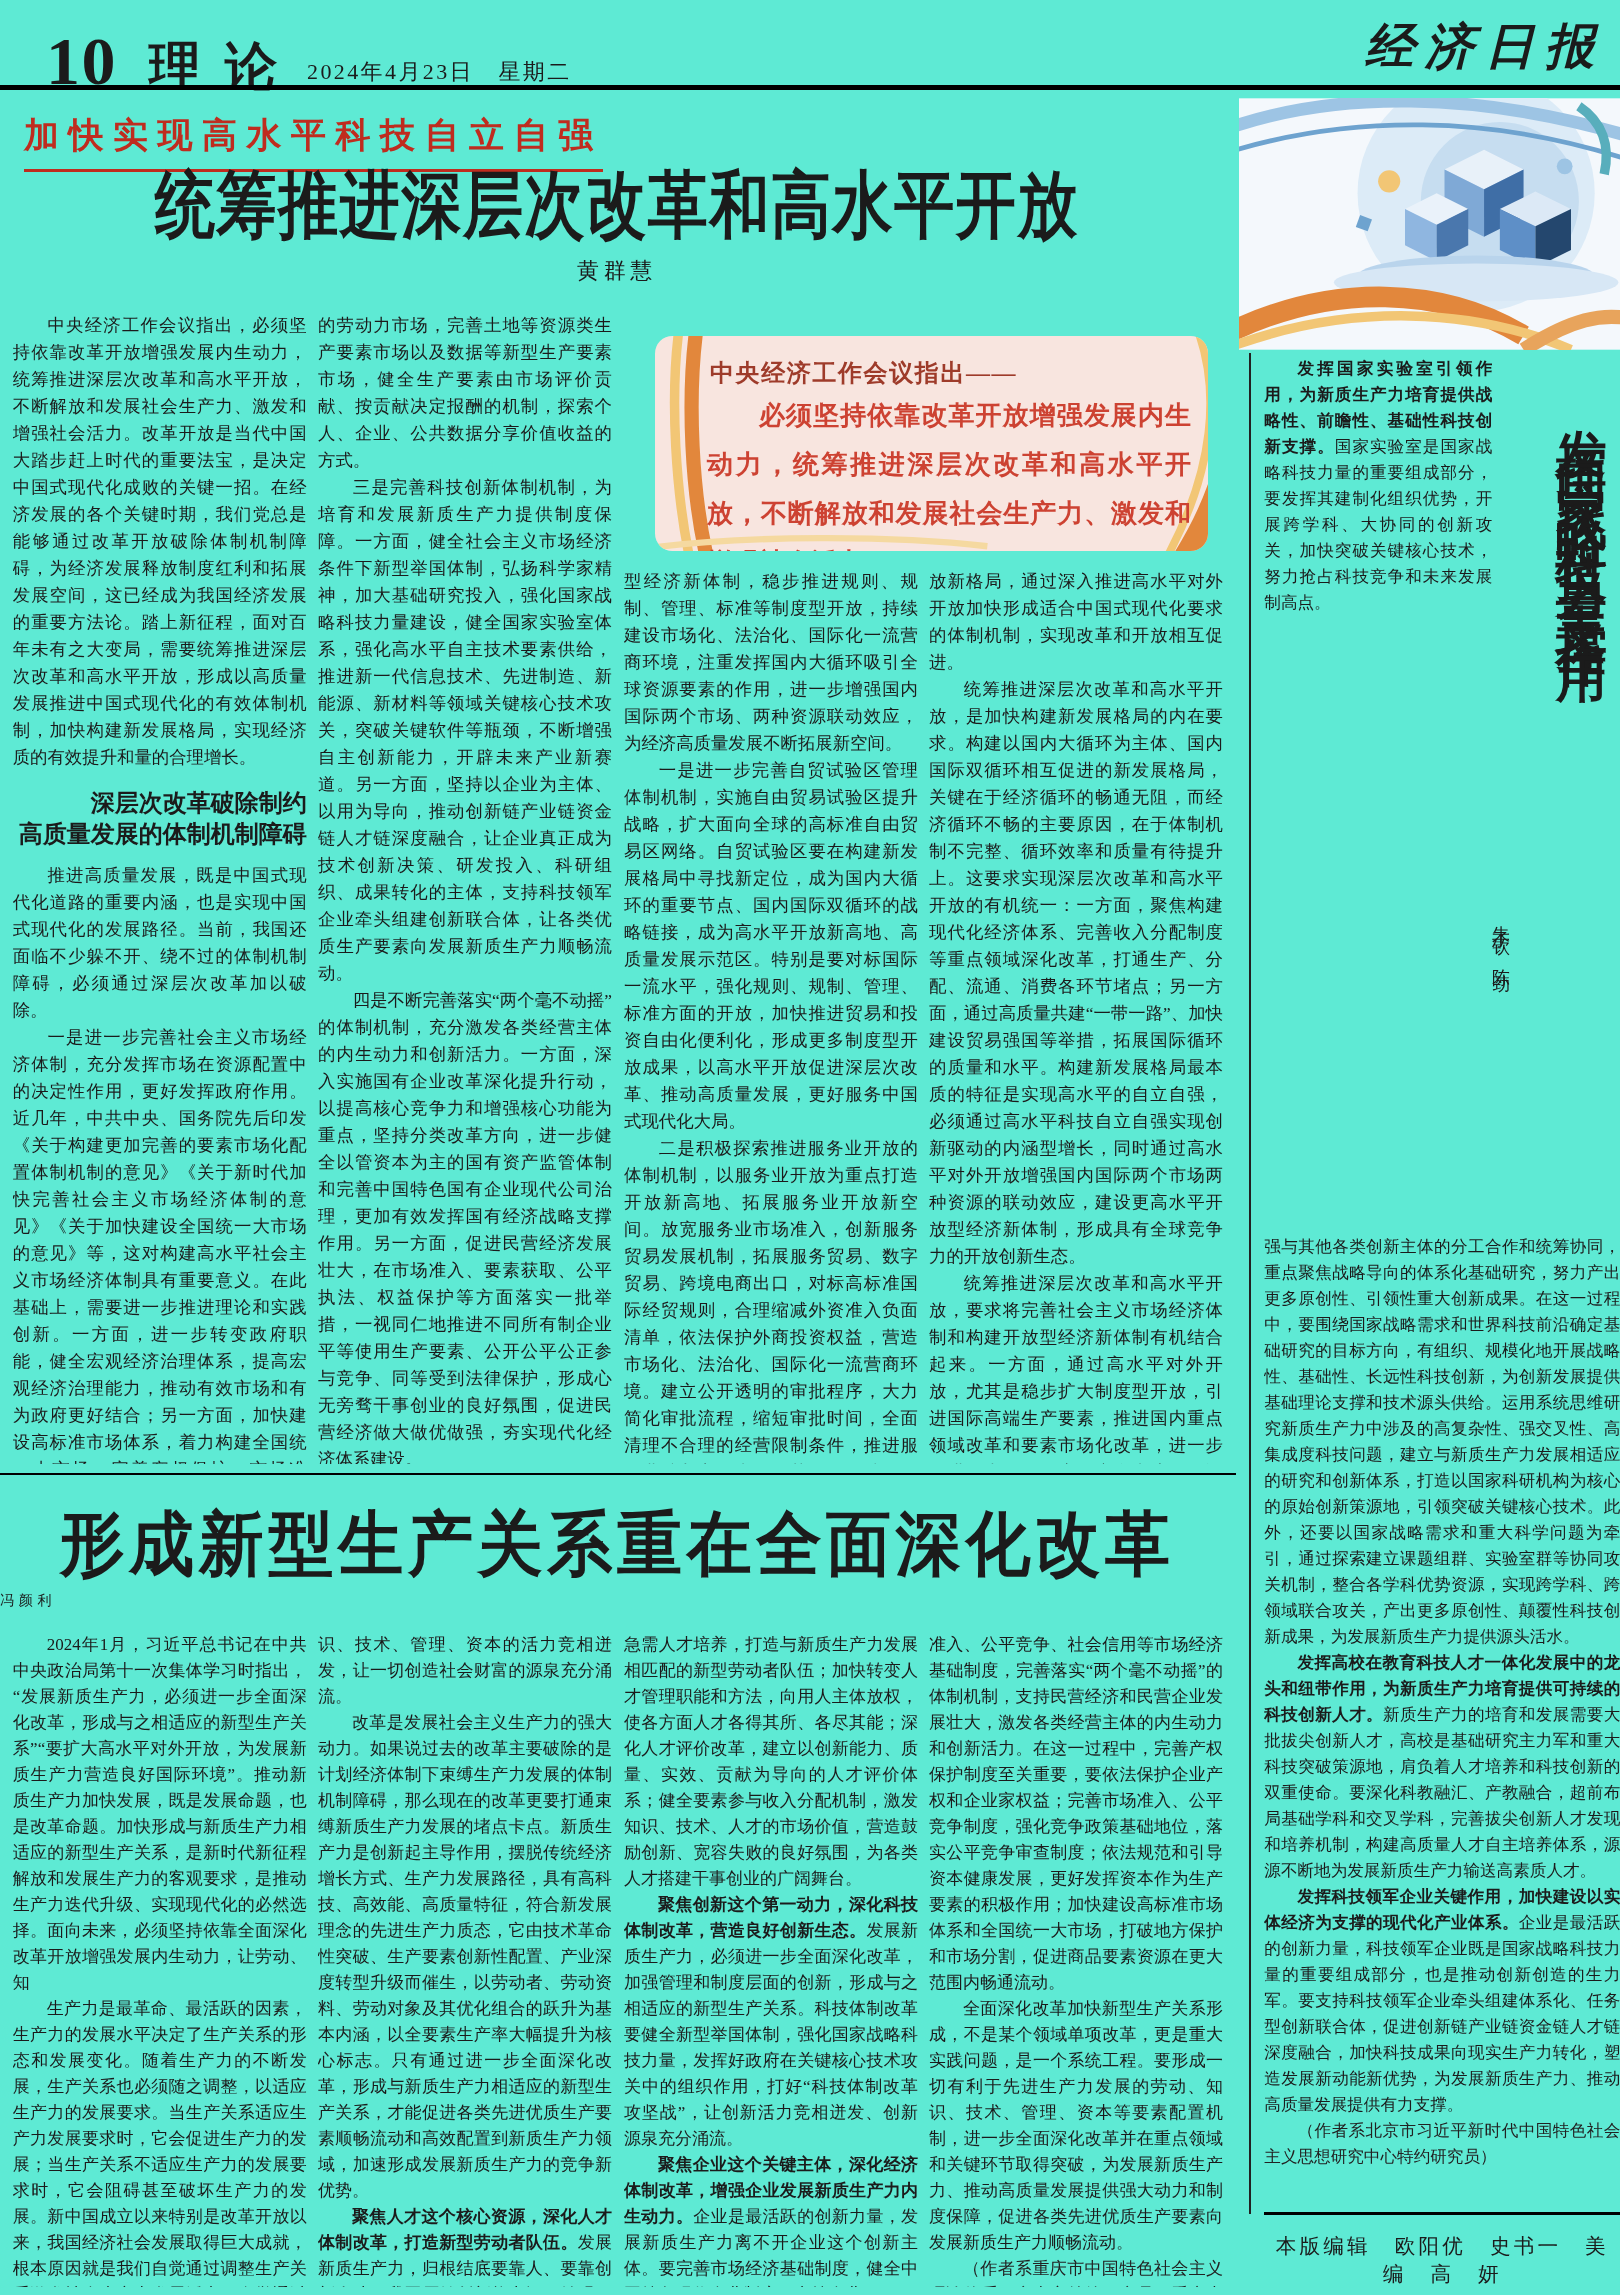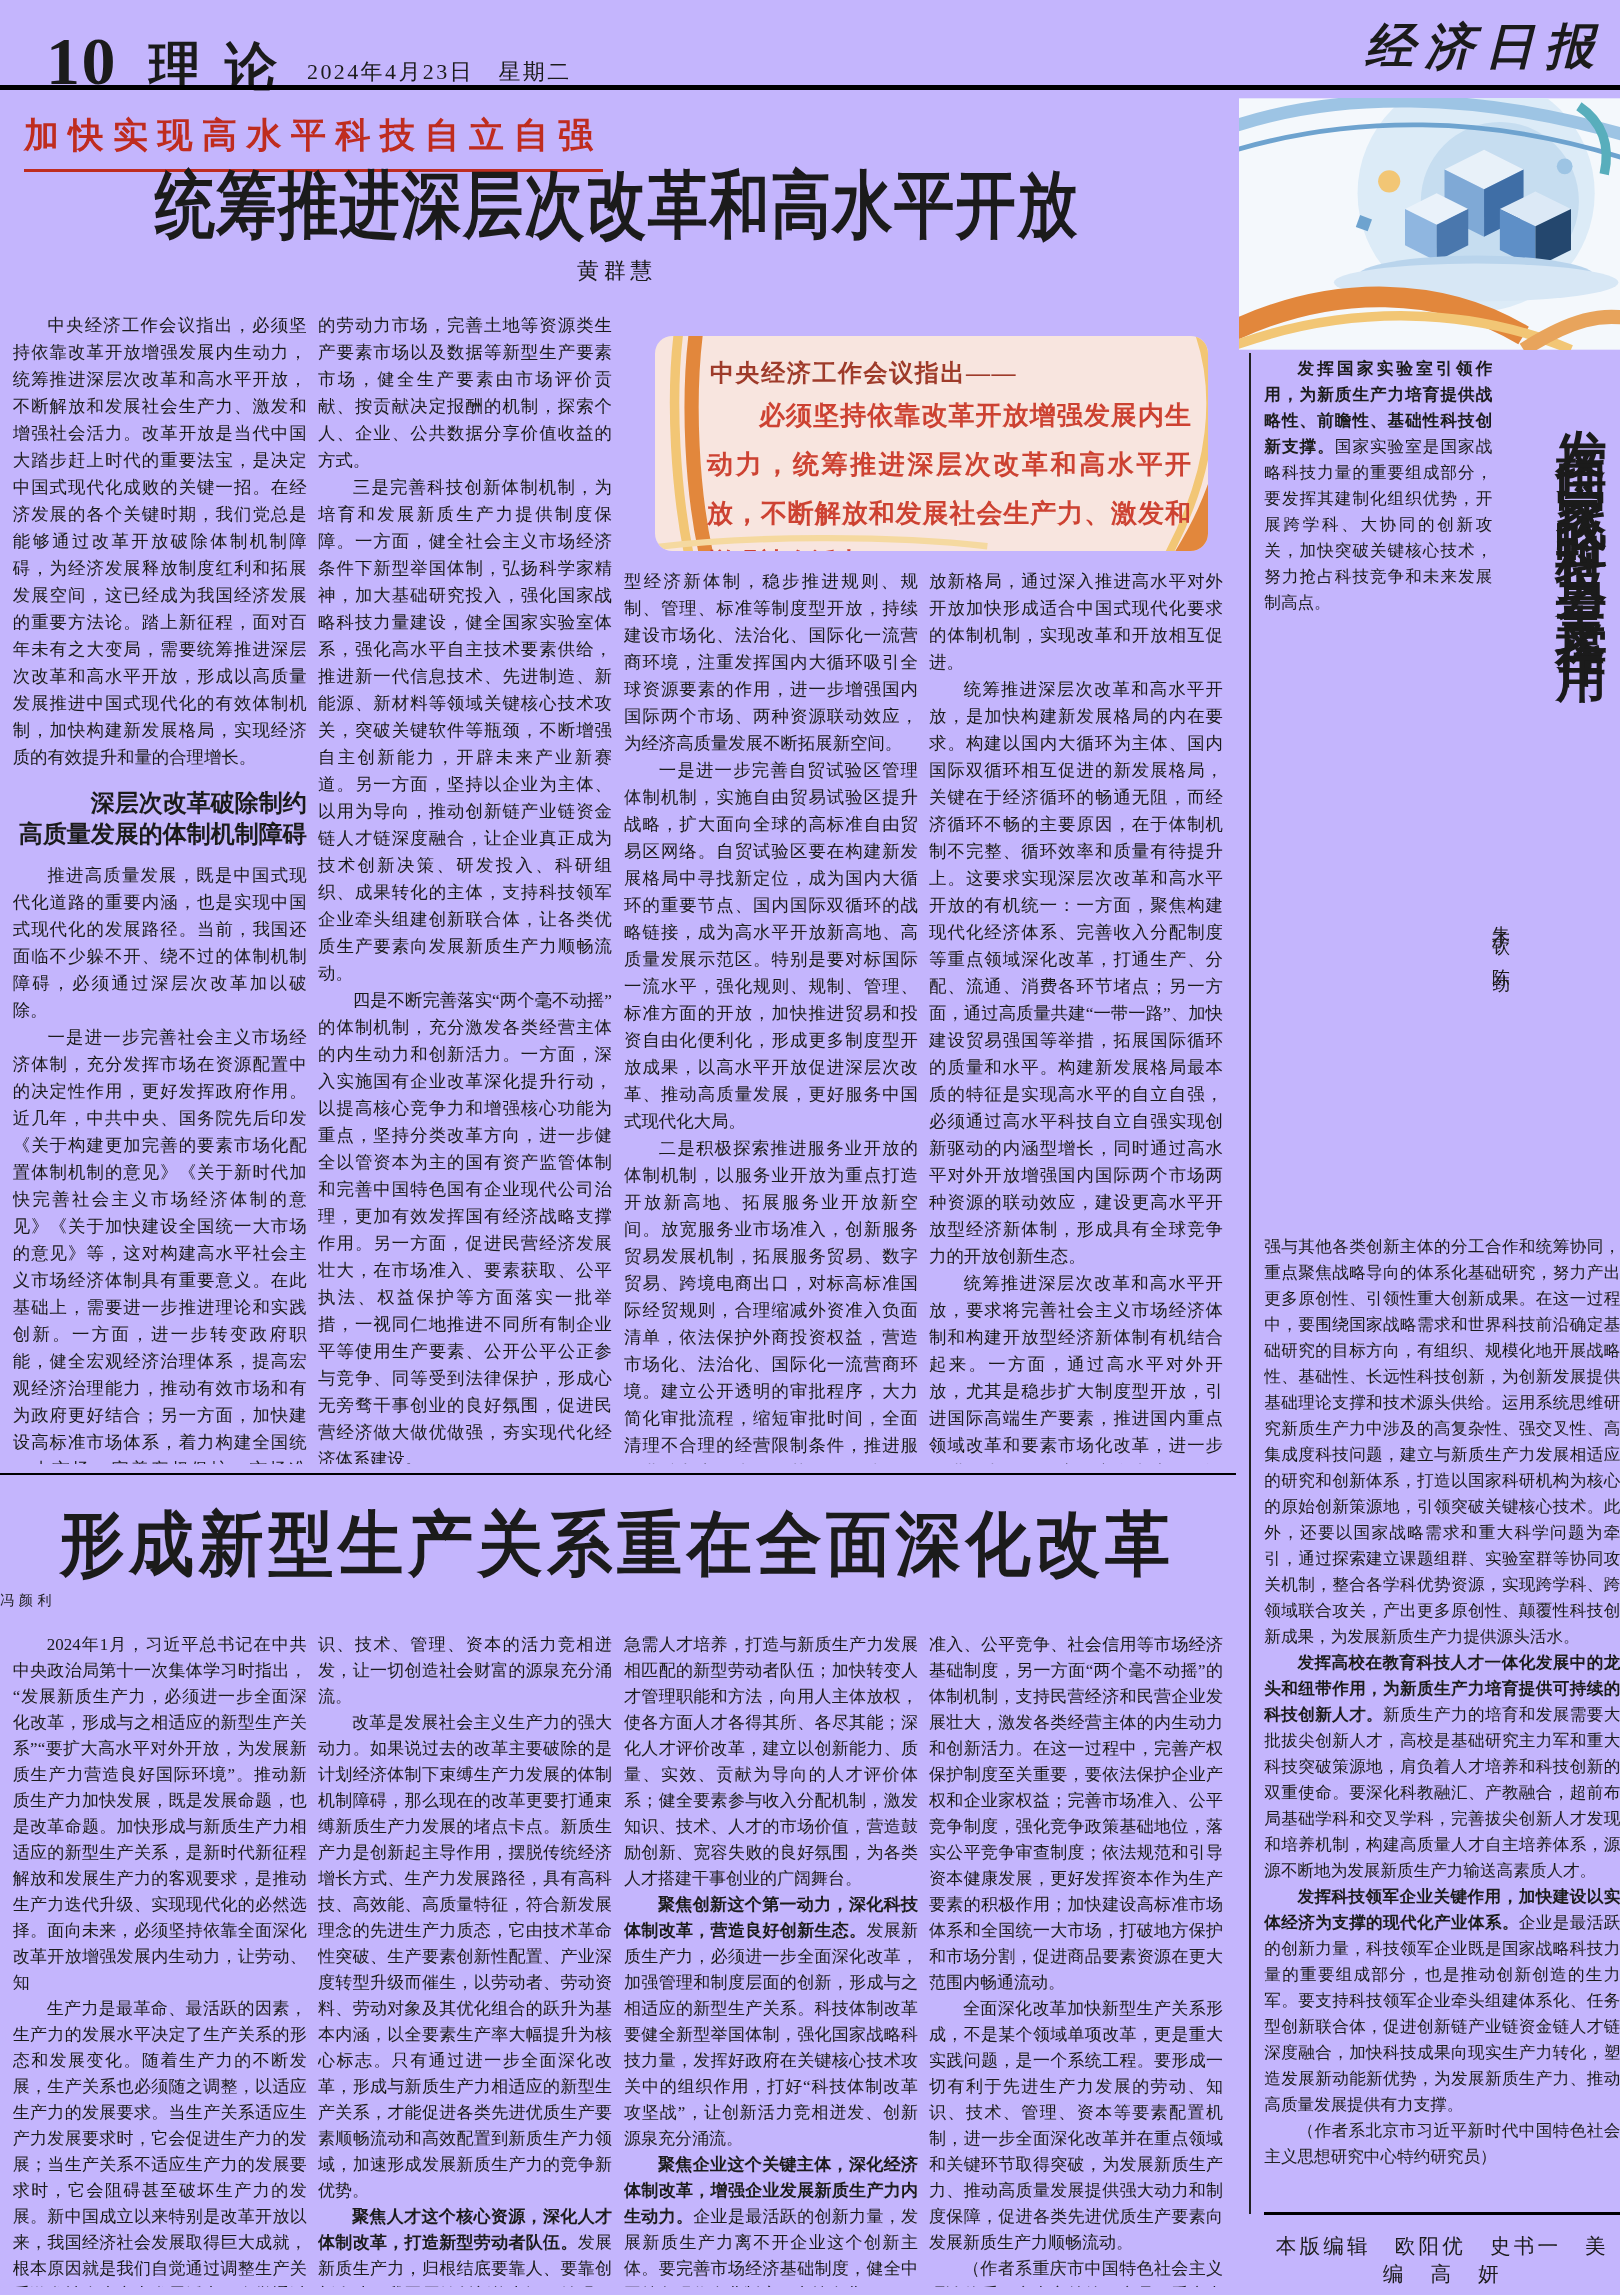--- a/index.html
+++ b/index.html
@@ -1,16 +1,16 @@
 <!DOCTYPE html>
 <html lang="zh" style="font-size:12.7px"><head>
 <meta charset="utf-8">
 <style>
   html,body{margin:0;padding:0;background:#e8e6e0;}
-  #page{position:relative;width:1621px;height:2295px;background:#c4b5fd;overflow:hidden;
+  #page{position:relative;width:1621px;height:2295px;background:#5eead4;overflow:hidden;
         font-family:"Liberation Serif","DejaVu Serif",serif;color:#1b1b1b;}
   
   #page-num{position:absolute;left:46px;top:22px;font-size:68px;font-weight:900;letter-spacing:1.6px;}
   #section-name{position:absolute;left:149px;top:32px;font-size:52px;font-weight:900;letter-spacing:24px;}
   #page-date{position:absolute;left:307px;top:57px;font-size:22px;letter-spacing:2.4px;}
   #masthead{position:absolute;right:16px;top:14.2px;font-size:49px;font-weight:900;font-style:italic;
             letter-spacing:11px;font-family:"DejaVu Serif",serif;}
   #header-rule{position:absolute;left:0;top:85px;width:1621px;height:4.7px;background:#000;}
   
   #kicker{position:absolute;left:24px;top:112px;font-size:35px;font-weight:900;letter-spacing:9.5px;
@@ -187,19 +187,19 @@
       <p class="cont ">识、技术、管理、资本的活力竞相迸发，让一切创造社会财富的源泉充分涌流。</p>
       <p class="">改革是发展社会主义生产力的强大动力。如果说过去的改革主要破除的是计划经济体制下束缚生产力发展的体制机制障碍，那么现在的改革更要打通束缚新质生产力发展的堵点卡点。新质生产力是创新起主导作用，摆脱传统经济增长方式、生产力发展路径，具有高科技、高效能、高质量特征，符合新发展理念的先进生产力质态，它由技术革命性突破、生产要素创新性配置、产业深度转型升级而催生，以劳动者、劳动资料、劳动对象及其优化组合的跃升为基本内涵，以全要素生产率大幅提升为核心标志。只有通过进一步全面深化改革，形成与新质生产力相适应的新型生产关系，才能促进各类先进优质生产要素顺畅流动和高效配置到新质生产力领域，加速形成发展新质生产力的竞争新优势。</p>
       <p class=""><b>聚焦人才这个核心资源，深化人才体制改革，打造新型劳动者队伍。</b>发展新质生产力，归根结底要靠人、要靠创新人才。我国原始创新能力还不够强，人力资本支撑不足，尤其是实现科技创新颠覆性突破的领军型人才高度缺乏。破解这个问题，就要按照发展新</p>
     </div>
   <div id="b-col3" class="col bottom-col">
       <p class="cont ">急需人才培养，打造与新质生产力发展相匹配的新型劳动者队伍；加快转变人才管理职能和方法，向用人主体放权，使各方面人才各得其所、各尽其能；深化人才评价改革，建立以创新能力、质量、实效、贡献为导向的人才评价体系；健全要素参与收入分配机制，激发知识、技术、人才的市场价值，营造鼓励创新、宽容失败的良好氛围，为各类人才搭建干事创业的广阔舞台。</p>
       <p class=""><b>聚焦创新这个第一动力，深化科技体制改革，营造良好创新生态。</b>发展新质生产力，必须进一步全面深化改革，加强管理和制度层面的创新，形成与之相适应的新型生产关系。科技体制改革要健全新型举国体制，强化国家战略科技力量，发挥好政府在关键核心技术攻关中的组织作用，打好“科技体制改革攻坚战”，让创新活力竞相迸发、创新源泉充分涌流。</p>
       <p class=""><b>聚焦企业这个关键主体，深化经济体制改革，增强企业发展新质生产力内生动力。</b>企业是最活跃的创新力量，发展新质生产力离不开企业这个创新主体。要完善市场经济基础制度，健全中国特色现代企业制度，支持企业更</p>
     </div>
   <div id="b-col4" class="col bottom-col">
-      <p class="cont ">准入、公平竞争、社会信用等市场经济基础制度，另一方面“两个毫不动摇”的体制机制，支持民营经济和民营企业发展壮大，激发各类经营主体的内生动力和创新活力。在这一过程中，完善产权保护制度至关重要，要依法保护企业产权和企业家权益；完善市场准入、公平竞争制度，强化竞争政策基础地位，落实公平竞争审查制度；依法规范和引导资本健康发展，更好发挥资本作为生产要素的积极作用；加快建设高标准市场体系和全国统一大市场，打破地方保护和市场分割，促进商品要素资源在更大范围内畅通流动。</p>
+      <p class="cont ">准入、公平竞争、社会信用等市场经济基础制度，完善落实“两个毫不动摇”的体制机制，支持民营经济和民营企业发展壮大，激发各类经营主体的内生动力和创新活力。在这一过程中，完善产权保护制度至关重要，要依法保护企业产权和企业家权益；完善市场准入、公平竞争制度，强化竞争政策基础地位，落实公平竞争审查制度；依法规范和引导资本健康发展，更好发挥资本作为生产要素的积极作用；加快建设高标准市场体系和全国统一大市场，打破地方保护和市场分割，促进商品要素资源在更大范围内畅通流动。</p>
       <p class="">全面深化改革加快新型生产关系形成，不是某个领域单项改革，更是重大实践问题，是一个系统工程。要形成一切有利于先进生产力发展的劳动、知识、技术、管理、资本等要素配置机制，进一步全面深化改革并在重点领域和关键环节取得突破，为发展新质生产力、推动高质量发展提供强大动力和制度保障，促进各类先进优质生产要素向发展新质生产力顺畅流动。</p>
       <p class="author">（作者系重庆市中国特色社会主义理论体系研究中心特约研究员、重庆大学马克思主义学院院长）</p>
     </div>
 
 </div>
 
 
 </body></html>

